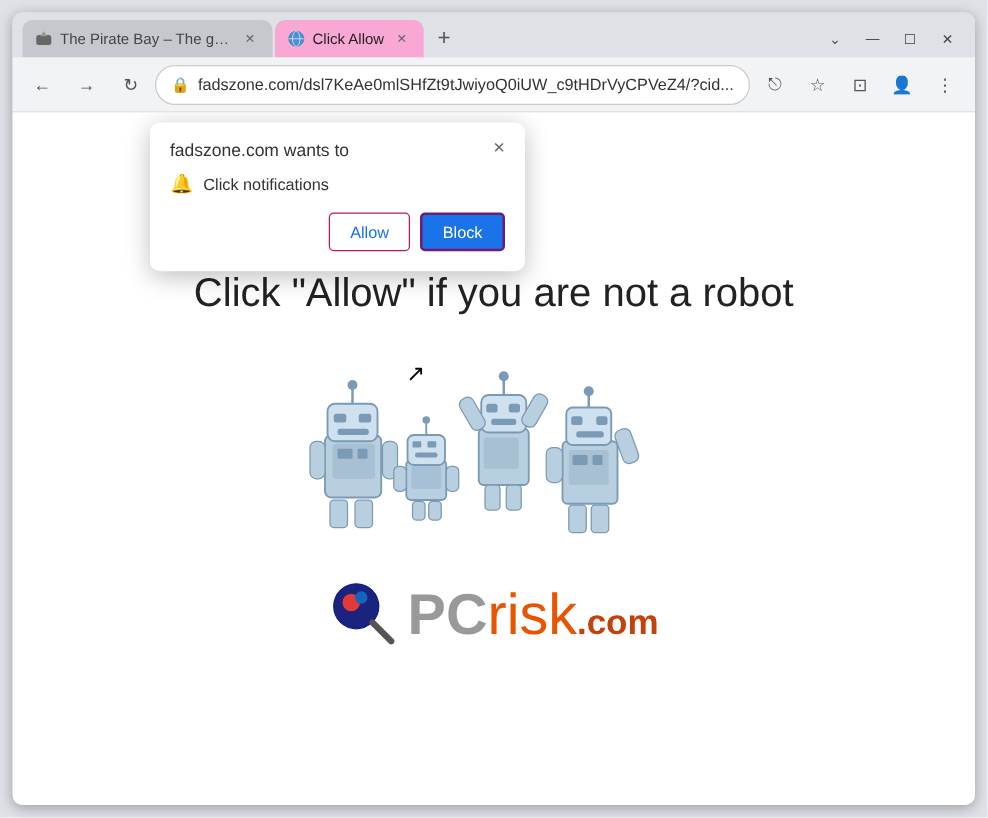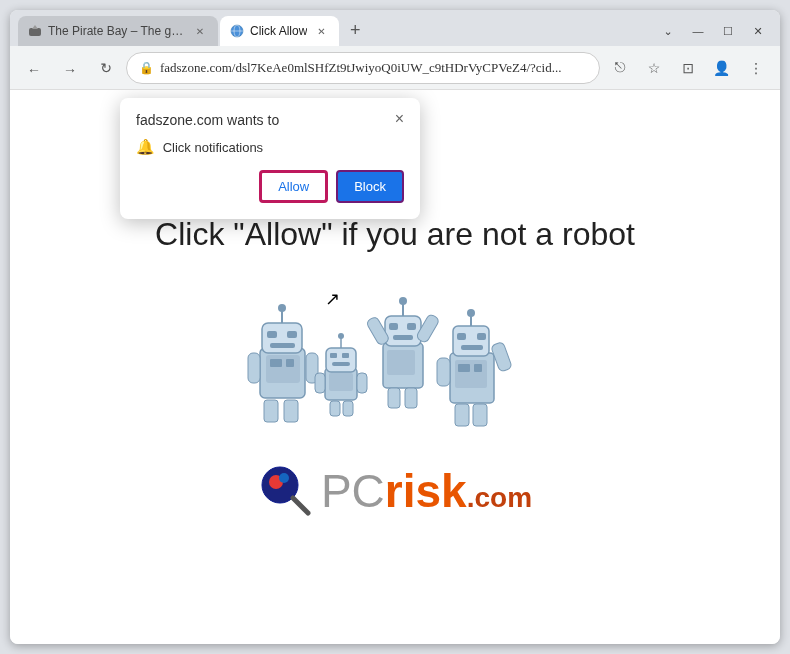--- a/index.html
+++ b/index.html
@@ -42,21 +42,21 @@
       font-size: 12px;
       gap: 6px;
       max-width: 200px;
       cursor: pointer;
     }
     .tab.inactive {
       background: #c5c8cd;
       color: #444;
     }
     .tab.active {
-      background: #ffffff;
+      background: #f9a8d4;
       color: #222;
     }
     .tab-title {
       white-space: nowrap;
       overflow: hidden;
       text-overflow: ellipsis;
       max-width: 140px;
     }
     .tab-favicon {
       width: 14px;
@@ -144,21 +144,20 @@
     .lock-icon {
       font-size: 12px;
       color: #555;
     }
     .address-text {
       flex: 1;
       white-space: nowrap;
       overflow: hidden;
       text-overflow: ellipsis;
       font-size: 13px;
-      font-family: Liberation Serif, serif;
     }
     .nav-right-btns {
       display: flex;
       align-items: center;
       gap: 2px;
     }
 
     
     .content-area {
       flex: 1;
@@ -243,21 +242,21 @@
       color: #555;
     }
     .popup-buttons {
       display: flex;
       justify-content: flex-end;
       gap: 8px;
     }
     .btn-allow {
       padding: 6px 16px;
       font-size: 13px;
-      border: 3px solid #be185d;
+      border: 1px solid #be185d;
       border-radius: 4px;
       background: #fff;
       color: #1a73e8;
       cursor: pointer;
     }
     .btn-block {
       padding: 6px 16px;
       font-size: 13px;
       border: 2px solid #701a75;
       border-radius: 4px;
@@ -432,19 +431,19 @@
 
       <div class="pcrisk-logo">
 
         <svg class="pcrisk-icon" viewBox="0 0 55 55">
           <circle cx="22" cy="22" r="18" fill="#1a237e" stroke="#0d1b8e" stroke-width="1"></circle>
           <circle cx="18" cy="19" r="7" fill="#e53935"></circle>
           <circle cx="26" cy="15" r="5" fill="#1565c0"></circle>
           <line x1="35" y1="35" x2="50" y2="50" stroke="#555" stroke-width="5" stroke-linecap="round"></line>
         </svg>
         <div>
-          <span style="font-size:46px;font-weight:400;color:#999;font-family:Arial,sans-serif;">PC</span><span style="font-size:46px;font-weight:700;color:#e85500;font-family:Arial,sans-serif;">risk</span><span style="font-size:28px;font-weight:900;color:#c2410c;font-family:Arial,sans-serif;">.com</span>
+          <span style="font-size:46px;font-weight:700;color:#999;font-family:Arial,sans-serif;">PC</span><span style="font-size:46px;font-weight:400;color:#e85500;font-family:Arial,sans-serif;">risk</span><span style="font-size:28px;font-weight:900;color:#c2410c;font-family:Arial,sans-serif;">.com</span>
         </div>
       </div>
 
     </div>
   </div>
 </div>
 
 </body></html>

